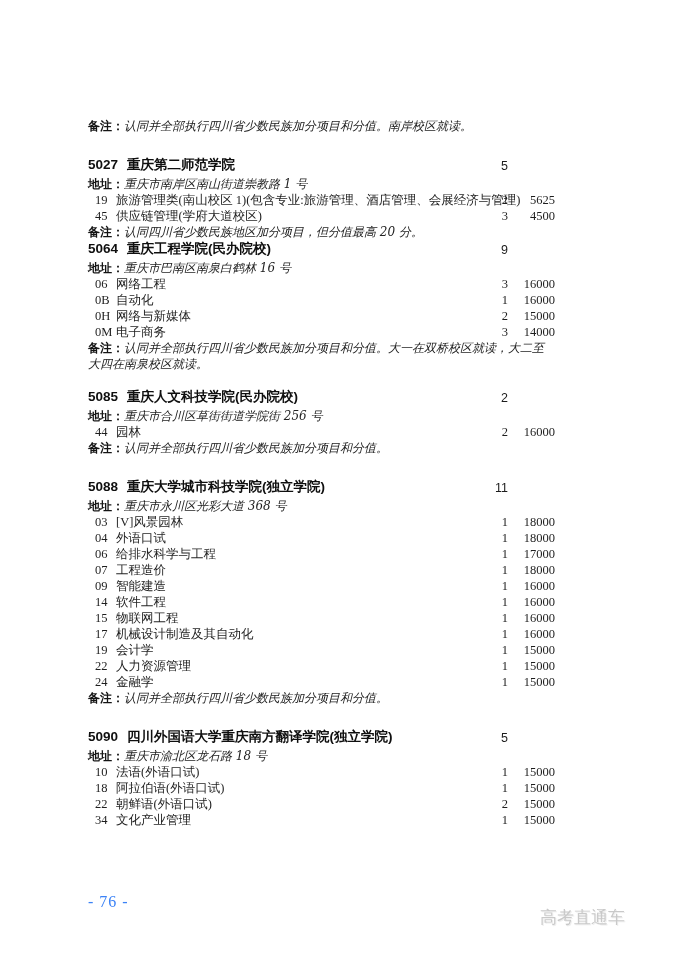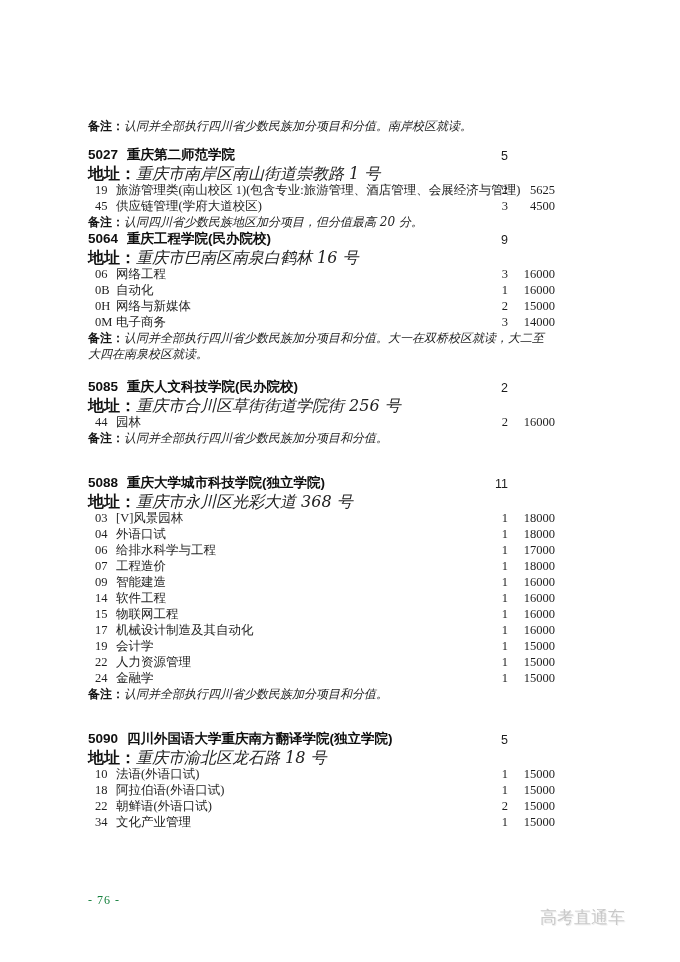--- a/index.html
+++ b/index.html
@@ -9,54 +9,54 @@
   }
   .content { position:absolute; left:88px; top:118px; width:467px; }
 
   .topnote, .note { font-size:12px; line-height:16px; }
   .lbl {
     font-family:"Liberation Sans", sans-serif; font-weight:bold;
     font-style:normal; color:#141414;
   }
   .kai { font-family:"DejaVu Serif", serif; font-style:italic; color:#222; }
 
-  .school { margin-top:28px; }
-  .school.s1 { margin-top:12px; }
+  .school { margin-top:22px; }
+  .school.s1 { margin-top:22px; }
   .school.s2 { margin-top:0; }
   .school.s3 { margin-top:16px; }
 
   .heading {
     position:relative;
     font-family:"Liberation Sans", sans-serif; font-weight:bold;
     font-size:13.5px; line-height:18px; color:#0f0f0f;
     margin-bottom:2px;
   }
   .scode { margin-right:9px; }
   .hcount {
     position:absolute; right:47px; top:1px; width:30px; text-align:right;
     font-family:"Liberation Sans", sans-serif; font-weight:normal;
     font-size:12.5px; color:#1c1c1c;
   }
 
-  .addr { font-size:16px; line-height:16px; }
+  .addr { font-size:12px; line-height:16px; }
 
   .major {
     position:relative; font-size:12.5px; line-height:16px;
     padding-left:28px; color:#1e1e1e;
   }
   .mcode { position:absolute; left:7px; top:0; }
   .mname { display:inline; }
   .mnums { position:absolute; right:0; bottom:0; display:inline-flex; }
   .mplan { width:26px; text-align:right; }
   .mfee  { width:47px; text-align:right; }
 
   .pageno {
     position:absolute; left:88px; top:893px;
-    font-family:"Liberation Serif", serif; font-size:12px;
-    letter-spacing:1px; color:#15803d;
+    font-family:"Liberation Serif", serif; font-size:16px;
+    letter-spacing:1px; color:#3b82f6;
   }
   .watermark {
     position:absolute; left:540px; top:906px;
     font-family:"Liberation Sans", sans-serif; font-size:17px;
     color:#c9c9c9; text-shadow:1px 1px 0 #efefef;
   }
 </style>
 </head>
 <body>
 

